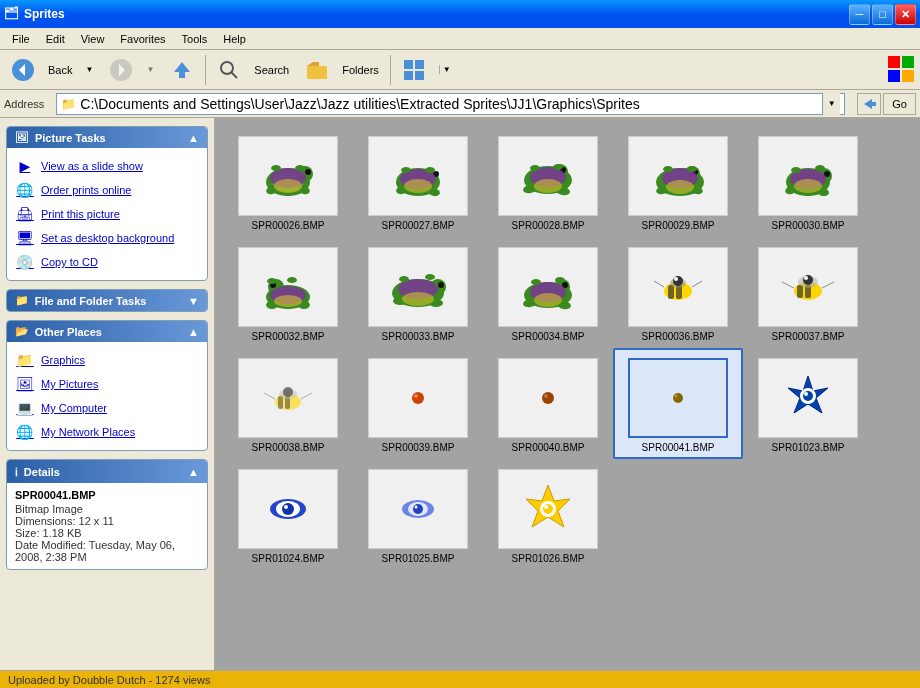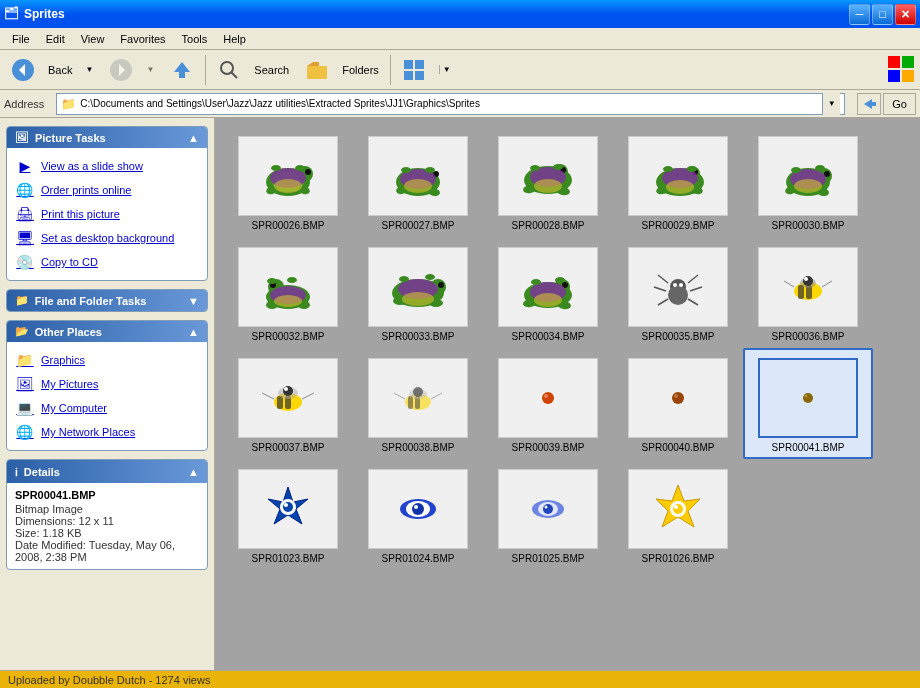--- a/index.html
+++ b/index.html
@@ -82,21 +82,21 @@
       flex: 1;
       display: flex;
       align-items: center;
       background: white;
       border: 1px solid #7F9DB9;
       height: 22px;
       padding: 0 4px;
       gap: 4px;
     }
     .address-folder-icon { font-size: 12px; }
-    .address-text { font-size: 10px; flex: 1; color: #000; }
+    .address-text { font-size: 14px; flex: 1; color: #000; }
     .address-dropdown {
       width: 18px; height: 22px; background: #ECE9D8;
       border-left: 1px solid #7F9DB9;
       display: flex; align-items: center; justify-content: center;
       cursor: pointer; font-size: 8px;
     }
     .address-go {
       background: #ECE9D8;
       border: 1px solid #ACA899;
       padding: 2px 8px;
@@ -572,37 +572,20 @@
             <ellipse cx="22" cy="48" rx="7" ry="4" fill="#3a8a20" transform="rotate(-10,22,48)"></ellipse>
             <ellipse cx="56" cy="50" rx="7" ry="4" fill="#3a8a20" transform="rotate(10,56,50)"></ellipse>
             <ellipse cx="28" cy="27" rx="5" ry="3" fill="#3a8a20"></ellipse>
             <ellipse cx="52" cy="25" rx="5" ry="3" fill="#3a8a20"></ellipse>
             <ellipse cx="40" cy="45" rx="14" ry="7" fill="#d4c030" opacity="0.6"></ellipse>
           </svg>
         </div>
         <span class="thumb-label">SPR00034.BMP</span>
       </div>
 
-      <div class="thumb-item">
-        <div class="thumb-box">
-          <svg width="80" height="64" viewBox="0 0 80 64">
-            <circle cx="40" cy="32" r="8" fill="#555"></circle>
-            <circle cx="40" cy="40" r="10" fill="#666"></circle>
-            <circle cx="37" cy="30" r="2" fill="#fff"></circle>
-            <circle cx="43" cy="30" r="2" fill="#fff"></circle>
-            <line x1="30" y1="28" x2="20" y2="20" stroke="#555" stroke-width="1.5"></line>
-            <line x1="50" y1="28" x2="60" y2="20" stroke="#555" stroke-width="1.5"></line>
-            <line x1="28" y1="36" x2="16" y2="32" stroke="#555" stroke-width="1.5"></line>
-            <line x1="52" y1="36" x2="64" y2="32" stroke="#555" stroke-width="1.5"></line>
-            <line x1="30" y1="44" x2="20" y2="50" stroke="#555" stroke-width="1.5"></line>
-            <line x1="50" y1="44" x2="60" y2="50" stroke="#555" stroke-width="1.5"></line>
-          </svg>
-        </div>
-        <span class="thumb-label">SPR00035.BMP</span>
-      </div>
 
       <div class="thumb-item">
         <div class="thumb-box">
           <svg width="80" height="64" viewBox="0 0 80 64">
 
             <ellipse cx="40" cy="36" rx="14" ry="9" fill="#FFD700"></ellipse>
             <rect x="30" y="30" width="6" height="14" rx="2" fill="#333" opacity="0.7"></rect>
             <rect x="38" y="30" width="6" height="14" rx="2" fill="#333" opacity="0.7"></rect>
             <ellipse cx="40" cy="28" rx="8" ry="5" fill="#888" opacity="0.5"></ellipse>
             <circle cx="40" cy="26" r="5" fill="#333"></circle>

